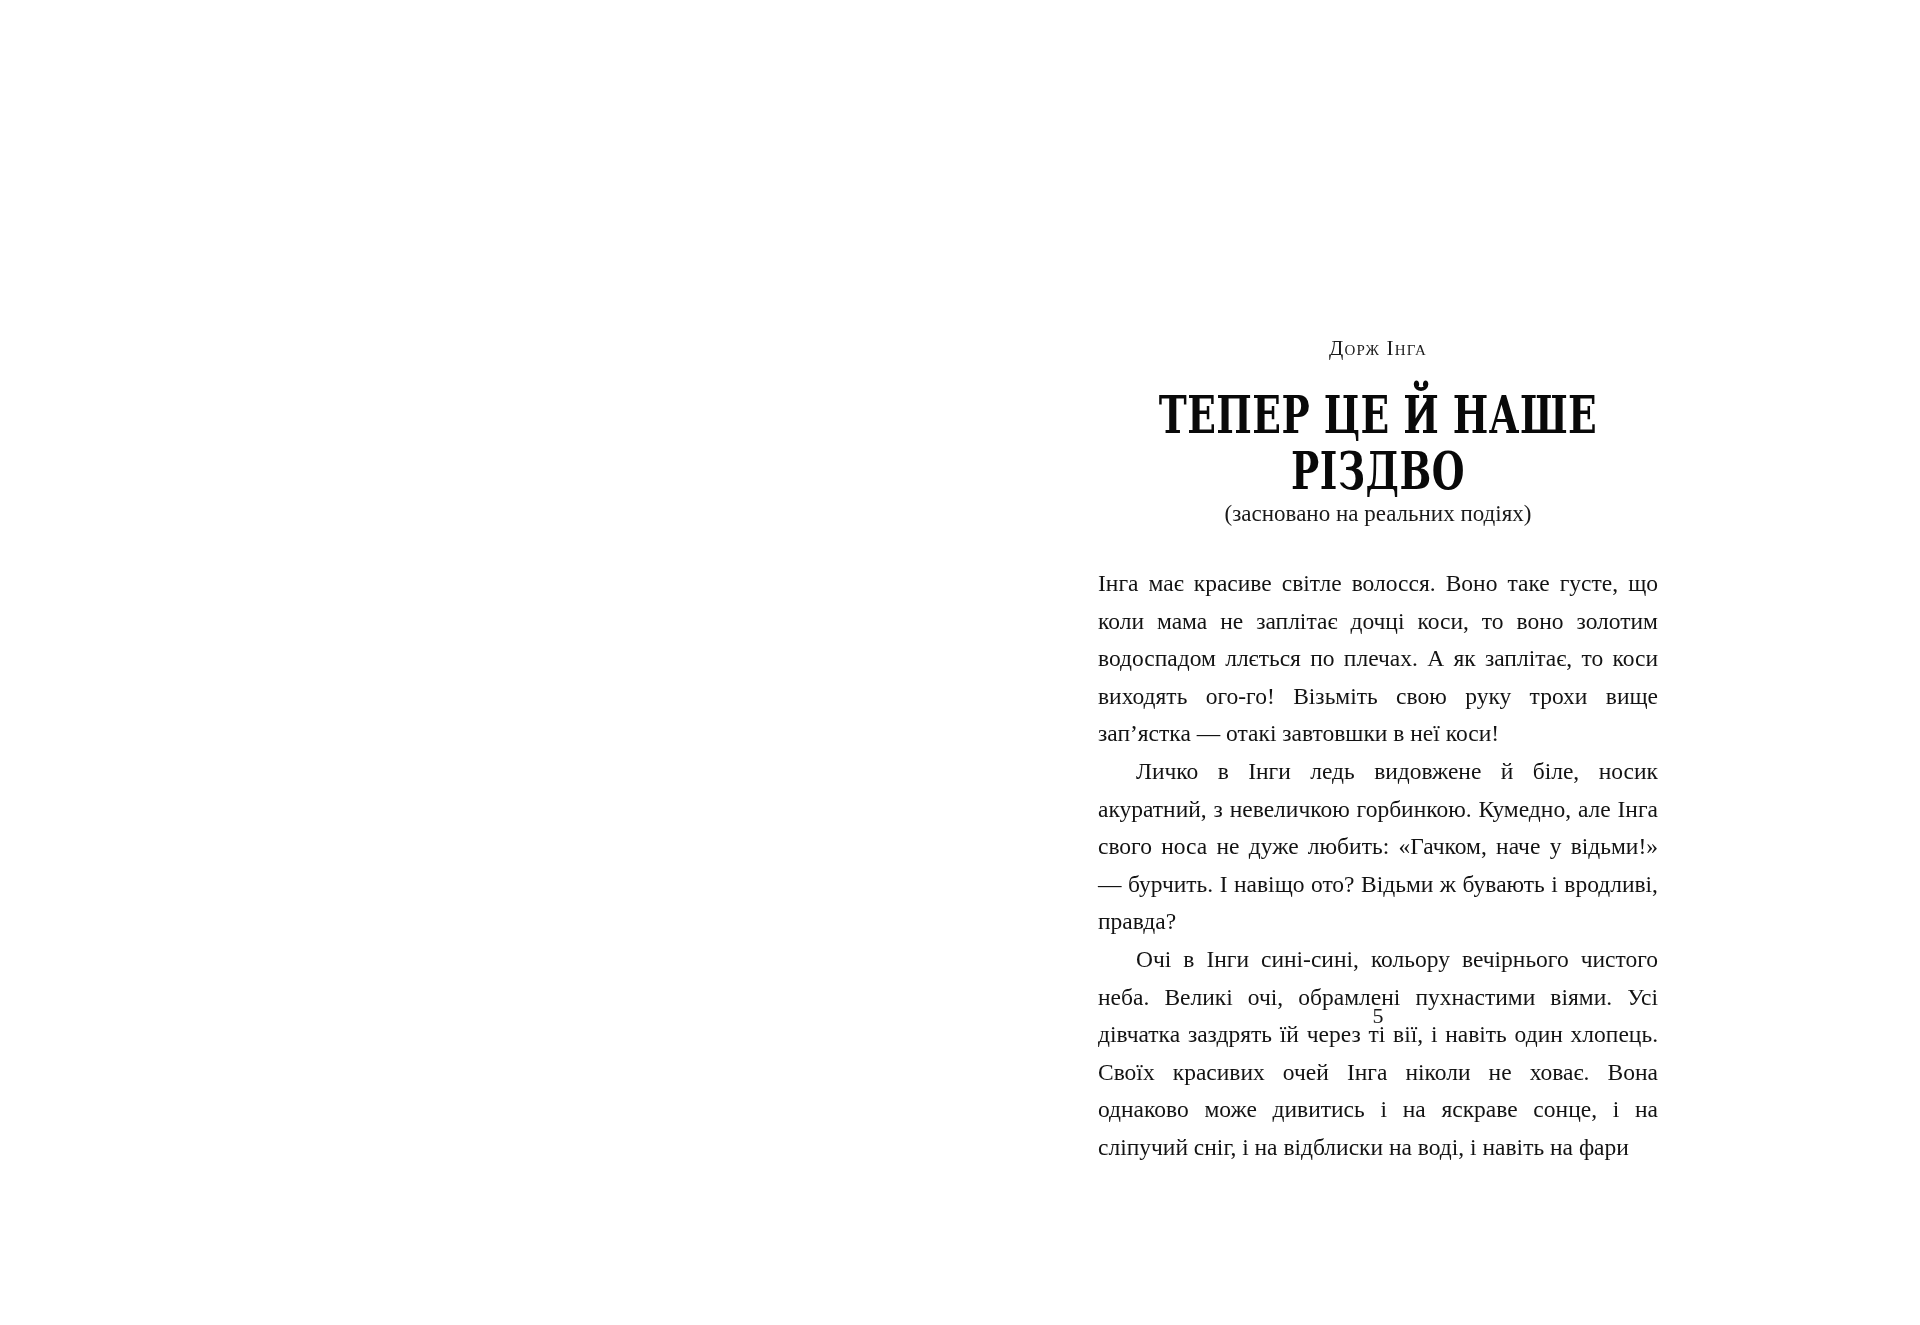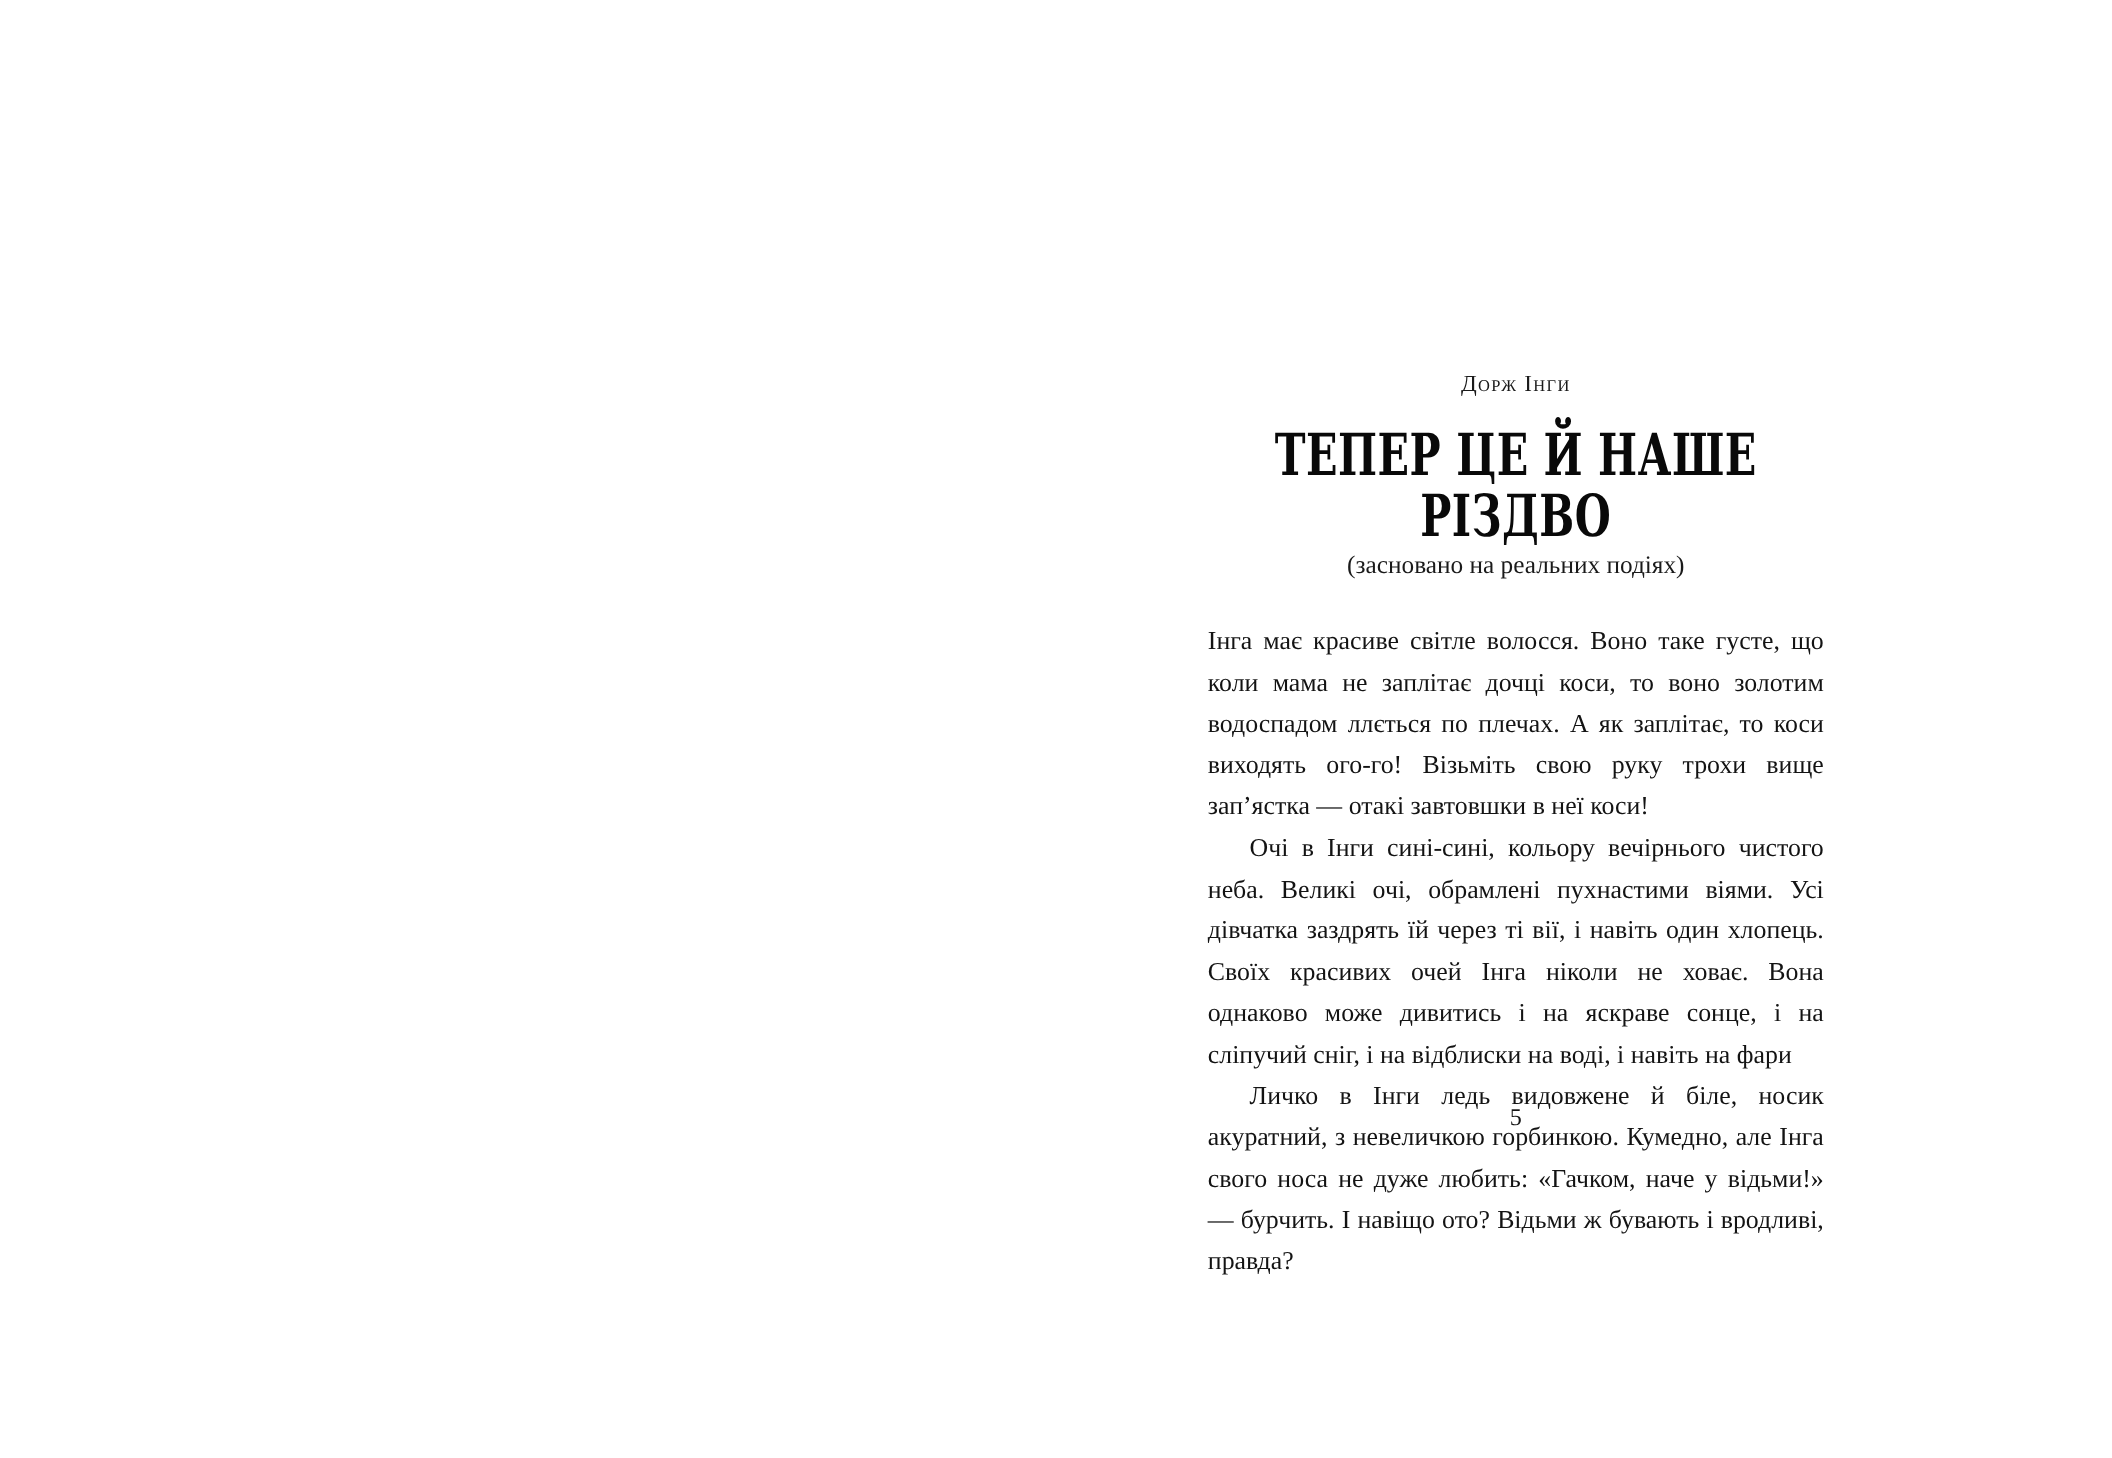--- a/index.html
+++ b/index.html
@@ -94,28 +94,28 @@
     color: #161616;
   }
 </style>
 </head>
 <body>
 
 <div class="page">
   <div class="sheet">
     <div class="text-column">
 
-      <div class="author">Дорж Інги</div>
+      <div class="author">Дорж Інга</div>
 
       <h1 class="book-title">ТЕПЕР ЦЕ Й НАШЕ РІЗДВО</h1>
 
       <div class="subtitle">(засновано на реальних подіях)</div>
 
       <div class="body-text">
         <p class="first">Інга має красиве світле волосся. Воно таке густе, що коли мама не заплітає дочці коси, то воно золотим водоспадом ллється по плечах. А як заплітає, то коси виходять ого-го! Візьміть свою руку трохи вище зап’ястка — отакі завтовшки в неї коси!</p>
+        <p>Личко в Інги ледь видовжене й біле, носик акуратний, з невеличкою горбинкою. Кумедно, але Інга свого носа не дуже любить: «Гачком, наче у відьми!» — бурчить. І навіщо ото? Відьми ж бувають і вродливі, правда?</p>
         <p>Очі в Інги сині-сині, кольору вечірнього чистого неба. Великі очі, обрамлені пухнастими віями. Усі дівчатка заздрять їй через ті вії, і навіть один хлопець. Своїх красивих очей Інга ніколи не ховає. Вона однаково може дивитись і на яскраве сонце, і на сліпучий сніг, і на відблиски на воді, і навіть на фари</p>
-        <p>Личко в Інги ледь видовжене й біле, носик акуратний, з невеличкою горбинкою. Кумедно, але Інга свого носа не дуже любить: «Гачком, наче у відьми!» — бурчить. І навіщо ото? Відьми ж бувають і вродливі, правда?</p>
       </div>
 
       <div class="folio">5</div>
     </div>
   </div>
 </div>
 
 </body></html>

